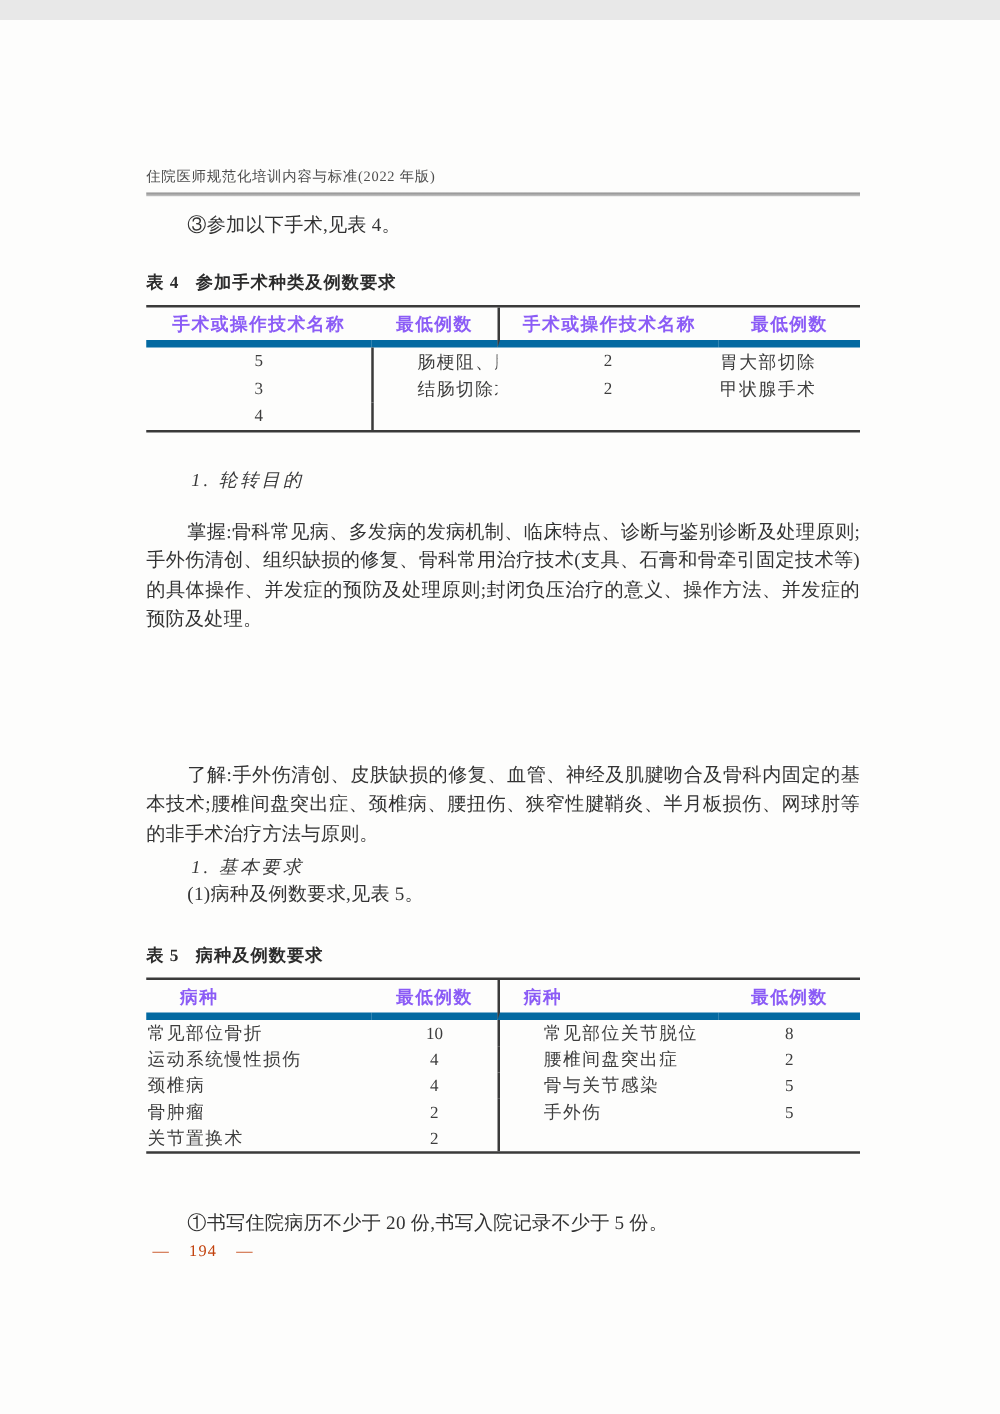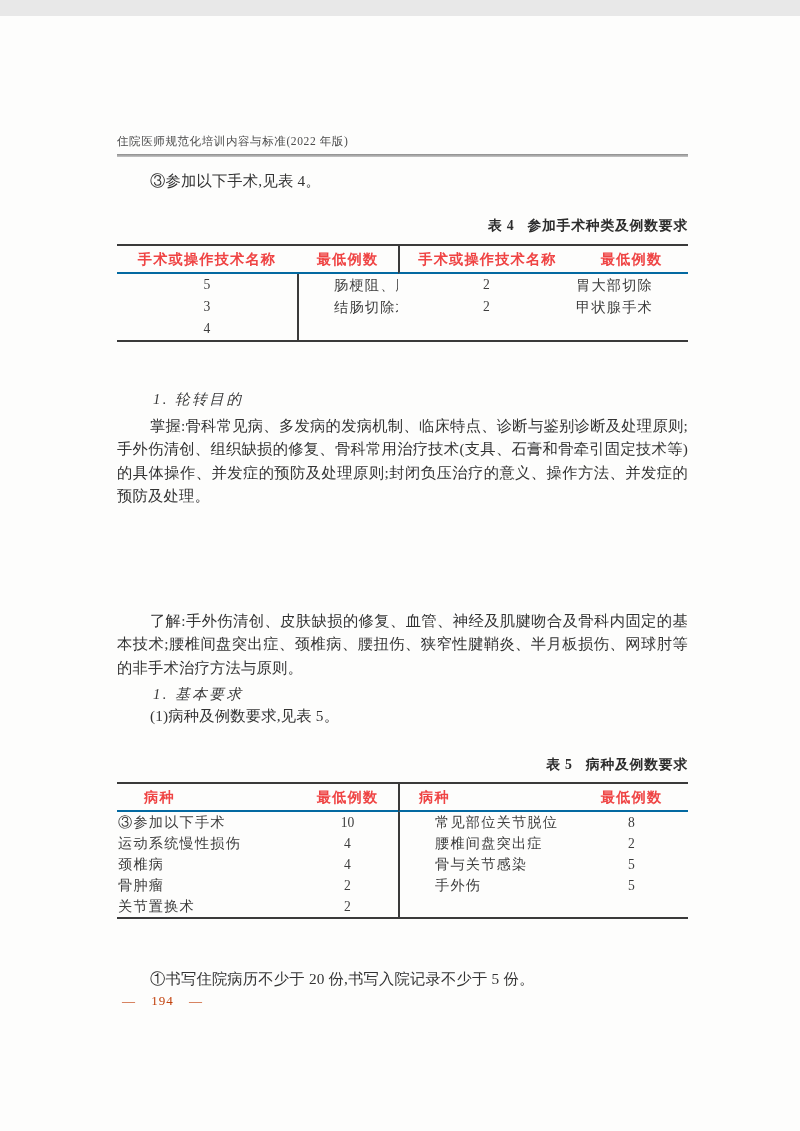--- a/index.html
+++ b/index.html
@@ -44,42 +44,42 @@
   .kai {
     left:117px; width:571px;
     padding-left:36px; box-sizing:border-box;
     font-size:14.6px; font-style:italic; letter-spacing:2.5px; color:#3a3a3a;
     line-height:20px;
   }
 
   
   .caption {
     left:117px; width:571px;
-    text-align:right;
+    text-align:left;
     font-size:13.8px; font-weight:bold; color:#2c2c2c;
     line-height:18px; letter-spacing:0.8px;
   }
   .caption .cap-label { margin-right:13px; }
 
   
   .tbl {
     left:117px; width:571px;
     display:grid;
     grid-template-columns:180px 101px 177px 113px;
     border-top:2px solid #3a3a3a;
     border-bottom:2px solid #3a3a3a;
     box-sizing:border-box;
   }
   .cell {
     display:flex; align-items:center;
     font-size:14.2px; color:#3d3d3d;
     letter-spacing:1.2px;
     overflow:hidden; white-space:nowrap;
   }
-  .hcell { font-weight:bold; color:#ef4444; border-bottom:2px solid #0369a1; height:26px; }
+  .hcell { font-weight:bold; color:#8b5cf6; border-bottom:6px solid #0369a1; height:26px; }
   .t4 .bcell { height:22px; }
   .t5 .bcell { height:21px; }
   .c-center { justify-content:center; }
   .c-num { justify-content:center; font-size:13.6px; letter-spacing:0; }
   .c-name1 { padding-left:1px; }
   .c-name2 { padding-left:35px; }
   .h-pad1 { padding-left:27px; }
   .h-pad2 { padding-left:19px; }
   .dv { border-left:2px solid #3a3a3a; }
 
@@ -119,39 +119,39 @@
     <div class="cell bcell c-num">3</div>
     <div class="cell bcell c-name2 dv">结肠切除术</div>
     <div class="cell bcell c-num">2</div>
 
     <div class="cell bcell c-name1">甲状腺手术</div>
     <div class="cell bcell c-num">4</div>
     <div class="cell bcell c-name2 dv"></div>
     <div class="cell bcell c-num"></div>
   </div>
 
-  <div class="abs kai" style="top:373px;">1. 轮转目的</div>
+  <div class="abs kai" style="top:359px;">1. 轮转目的</div>
 
   <p class="abs body ind" style="top:398px;">掌握:骨科常见病、多发病的发病机制、临床特点、诊断与鉴别诊断及处理原则;手外伤清创、组织缺损的修复、骨科常用治疗技术(支具、石膏和骨牵引固定技术等)的具体操作、并发症的预防及处理原则;封闭负压治疗的意义、操作方法、并发症的预防及处理。</p>
   <p class="abs body ind" style="top:593px;">了解:手外伤清创、皮肤缺损的修复、血管、神经及肌腱吻合及骨科内固定的基本技术;腰椎间盘突出症、颈椎病、腰扭伤、狭窄性腱鞘炎、半月板损伤、网球肘等的非手术治疗方法与原则。</p>
 
   <div class="abs kai" style="top:668px;">1. 基本要求</div>
   <p class="abs body ind" style="top:688px;">(1)病种及例数要求,见表 5。</p>
 
   <div class="abs caption" style="top:740px;">
     <span class="cap-label">表 5</span><span>病种及例数要求</span>
   </div>
 
   <div class="abs tbl t5" style="top:766px;">
     <div class="cell hcell h-pad1">病种</div>
     <div class="cell hcell c-num" style="font-weight:bold;font-size:14.2px;letter-spacing:1.2px;">最低例数</div>
     <div class="cell hcell h-pad2 dv">病种</div>
     <div class="cell hcell c-num" style="font-weight:bold;font-size:14.2px;letter-spacing:1.2px;">最低例数</div>
 
-    <div class="cell bcell c-name1">③参加以下手术</div>
+    <div class="cell bcell c-name1">常见部位骨折</div>
     <div class="cell bcell c-num">10</div>
     <div class="cell bcell c-name2 dv">常见部位关节脱位</div>
     <div class="cell bcell c-num">8</div>
 
     <div class="cell bcell c-name1">运动系统慢性损伤</div>
     <div class="cell bcell c-num">4</div>
     <div class="cell bcell c-name2 dv">腰椎间盘突出症</div>
     <div class="cell bcell c-num">2</div>
 
     <div class="cell bcell c-name1">颈椎病</div>

